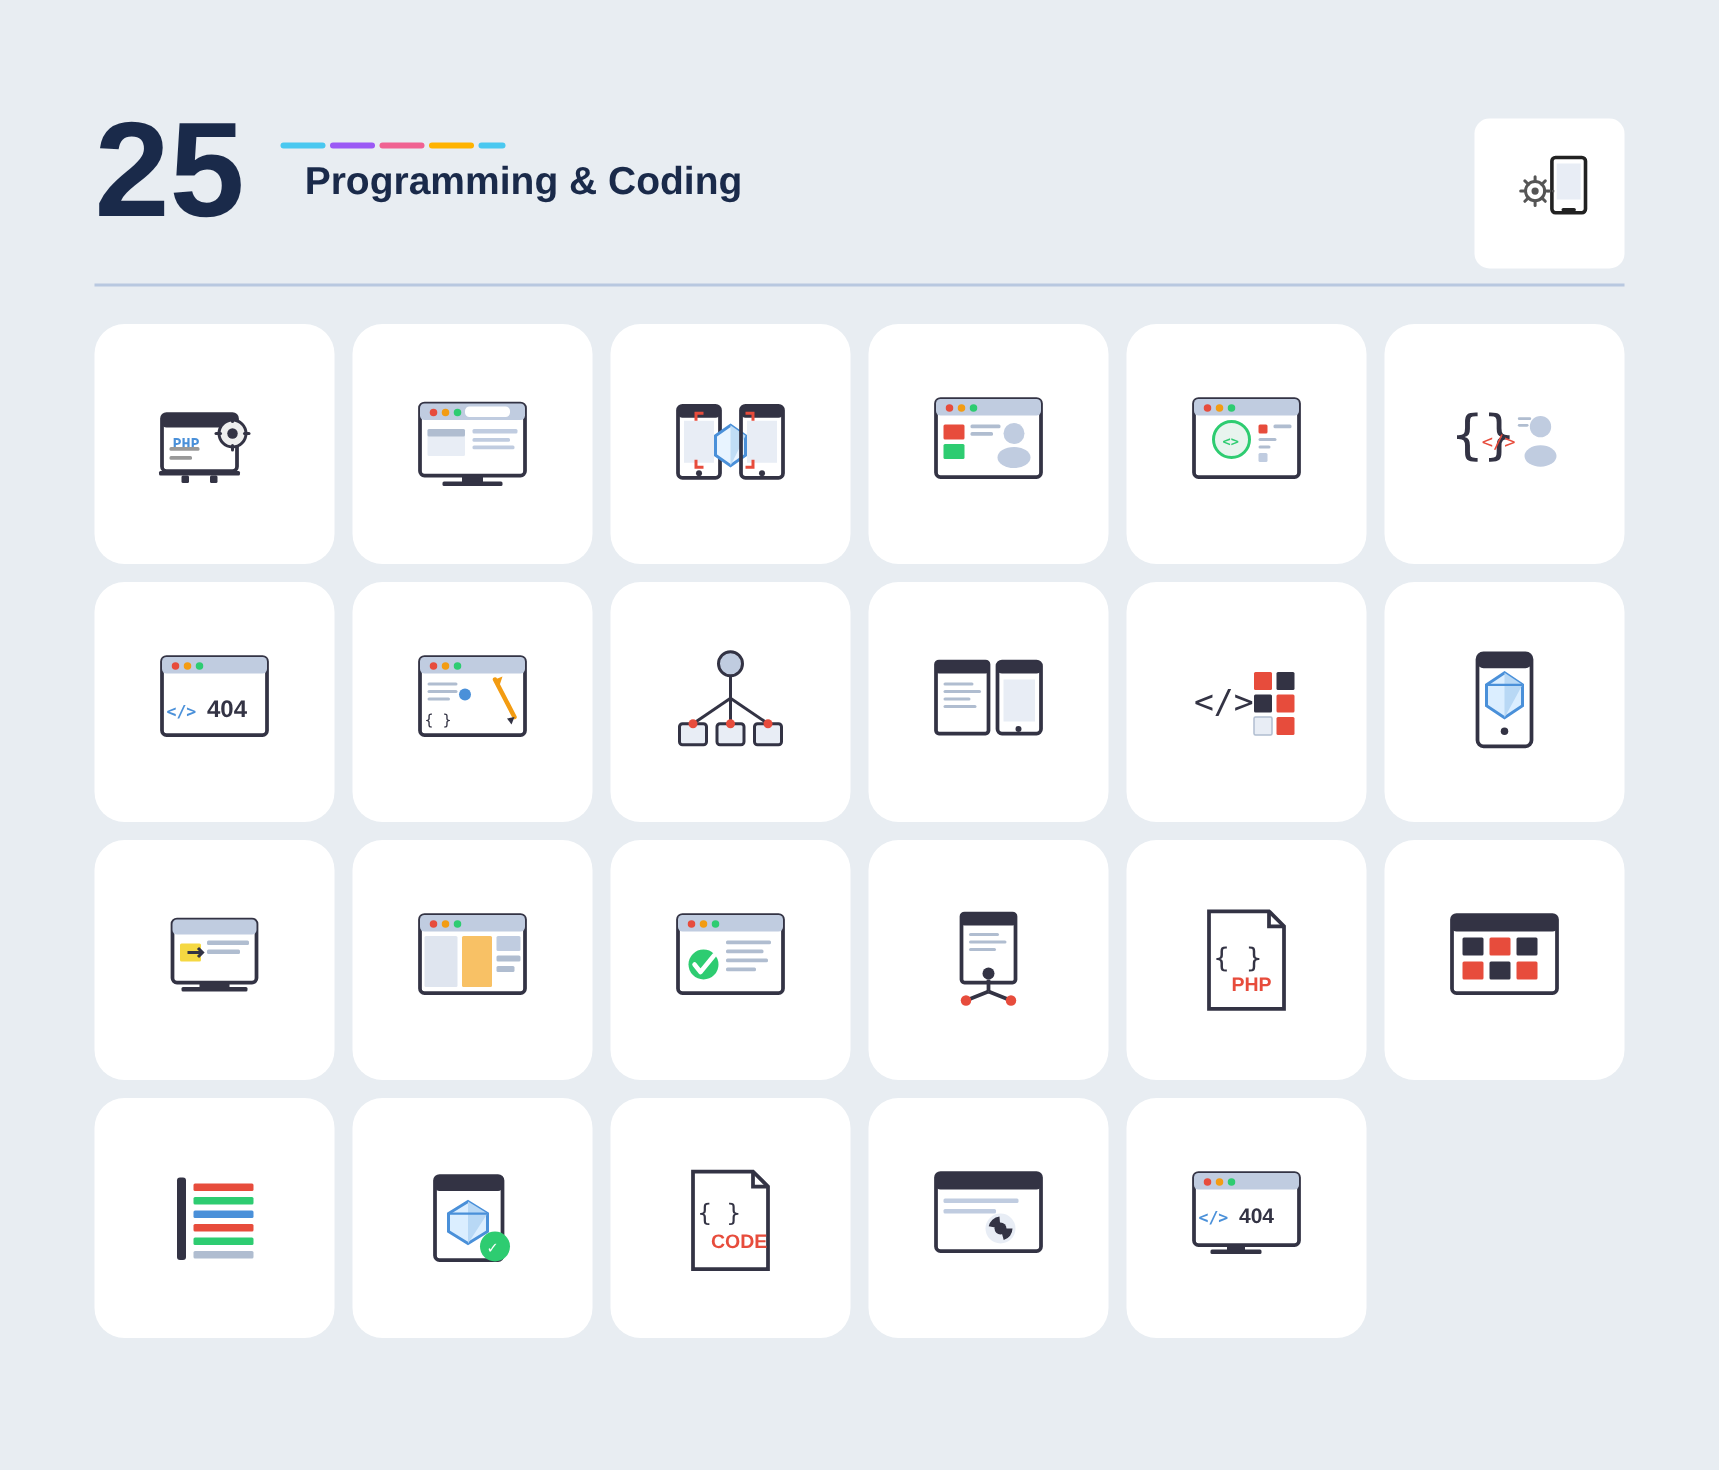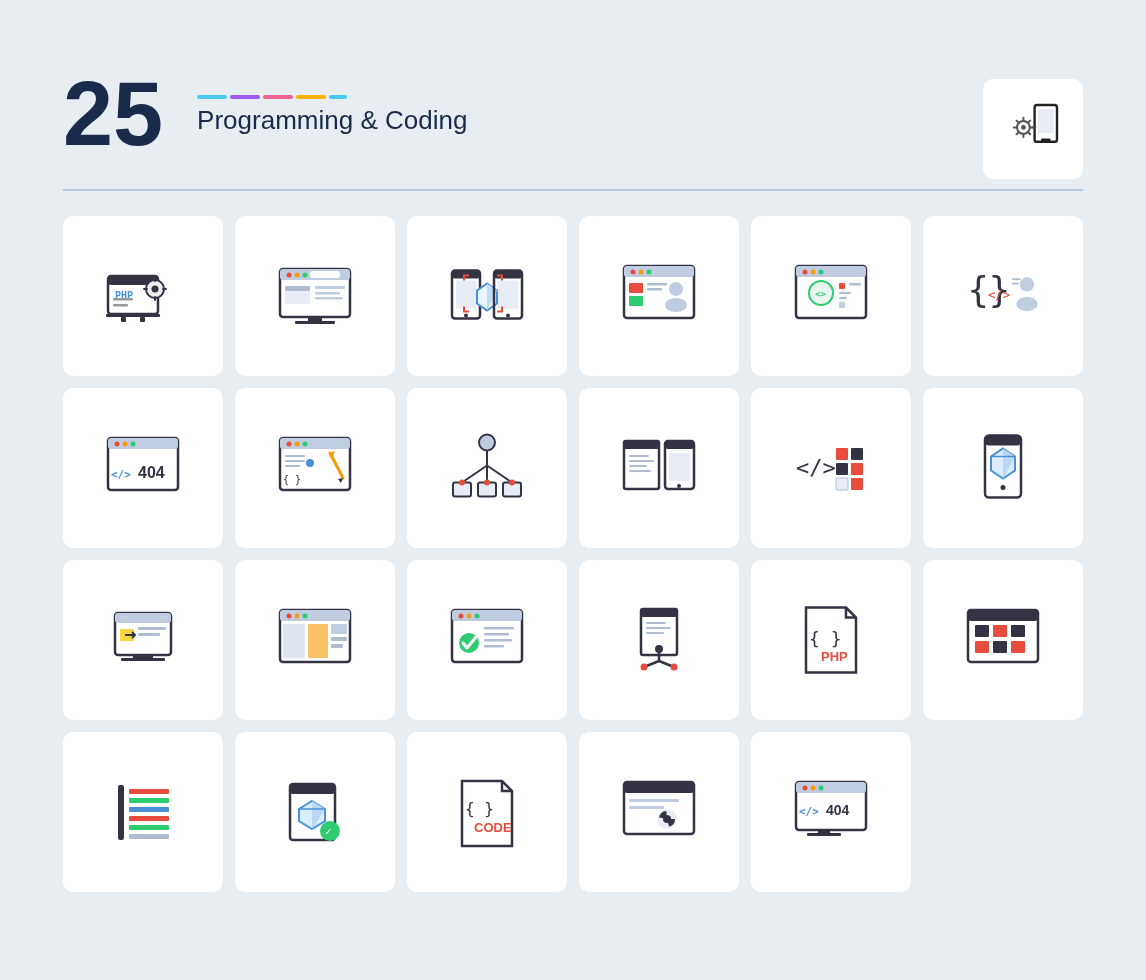--- a/index.html
+++ b/index.html
@@ -13,21 +13,21 @@
       padding: 20px;
     }
     .container {
       background: #e8edf2;
       width: 1100px;
       padding: 30px 40px 40px;
     }
     .header {
       display: flex;
       align-items: flex-start;
-      gap: 34px;
+      gap: 24px;
       margin-bottom: 10px;
     }
     .header-number {
       font-size: 90px;
       font-weight: 700;
       color: #1a2a4a;
       line-height: 1;
       margin-top: -10px;
     }
     .header-text {
@@ -48,22 +48,23 @@
       gap: 3px;
       margin: 6px 0;
     }
     .rainbow-line span {
       height: 4px;
       width: 30px;
       border-radius: 2px;
     }
     .header-subtitle {
       font-size: 26px;
-      font-weight: 400;
+      font-weight: 700;
       color: #1a2a4a;
+      margin-left: 16px;
     }
     .divider {
       border: none;
       border-top: 2px solid #b8c8e0;
       margin-bottom: 25px;
     }
     .preview-icon {
       margin-left: auto;
       background: white;
       border-radius: 10px;
@@ -74,21 +75,21 @@
       align-items: center;
       justify-content: center;
     }
     .grid {
       display: grid;
       grid-template-columns: repeat(6, 1fr);
       gap: 12px;
     }
     .icon-box {
       background: white;
-      border-radius: 10px;
+      border-radius: 20px;
       aspect-ratio: 1;
       display: flex;
       align-items: center;
       justify-content: center;
       padding: 15px;
     }
     .icon-box svg {
       width: 100%;
       height: 100%;
       max-width: 80px;

